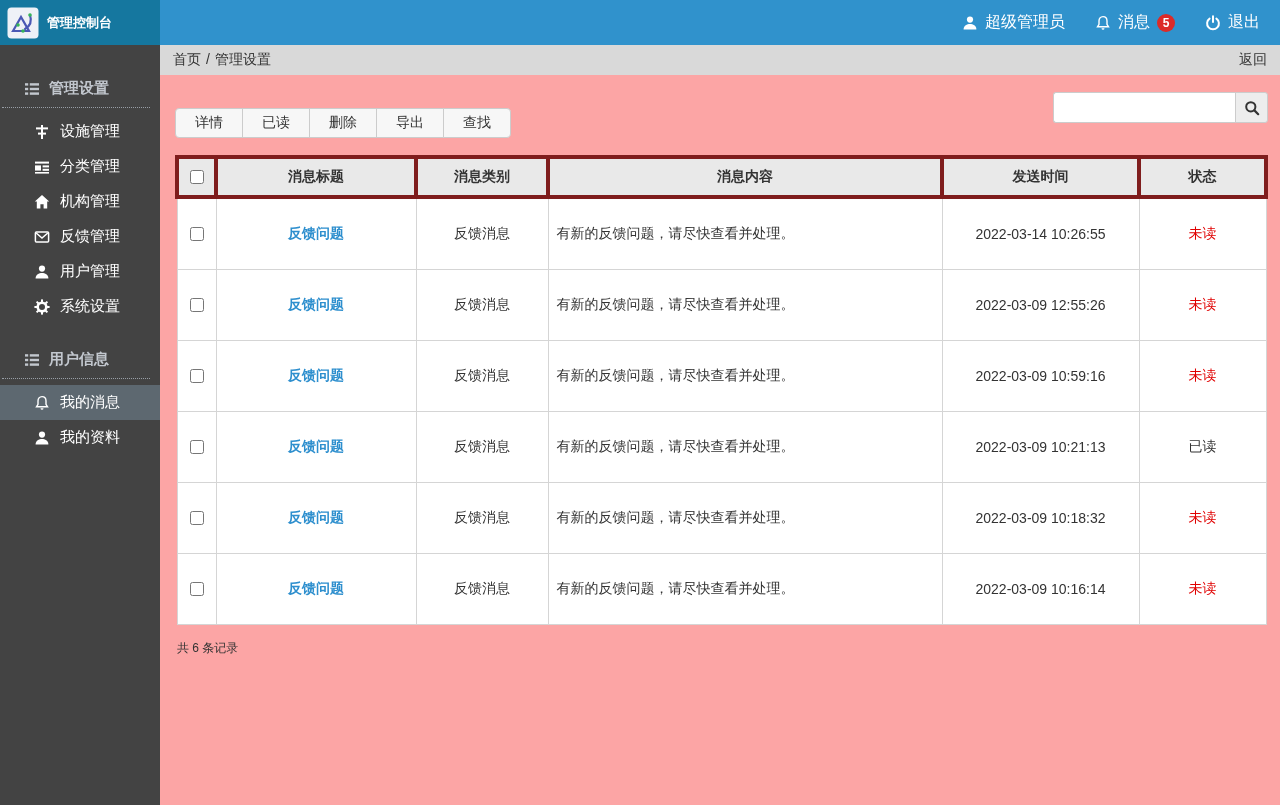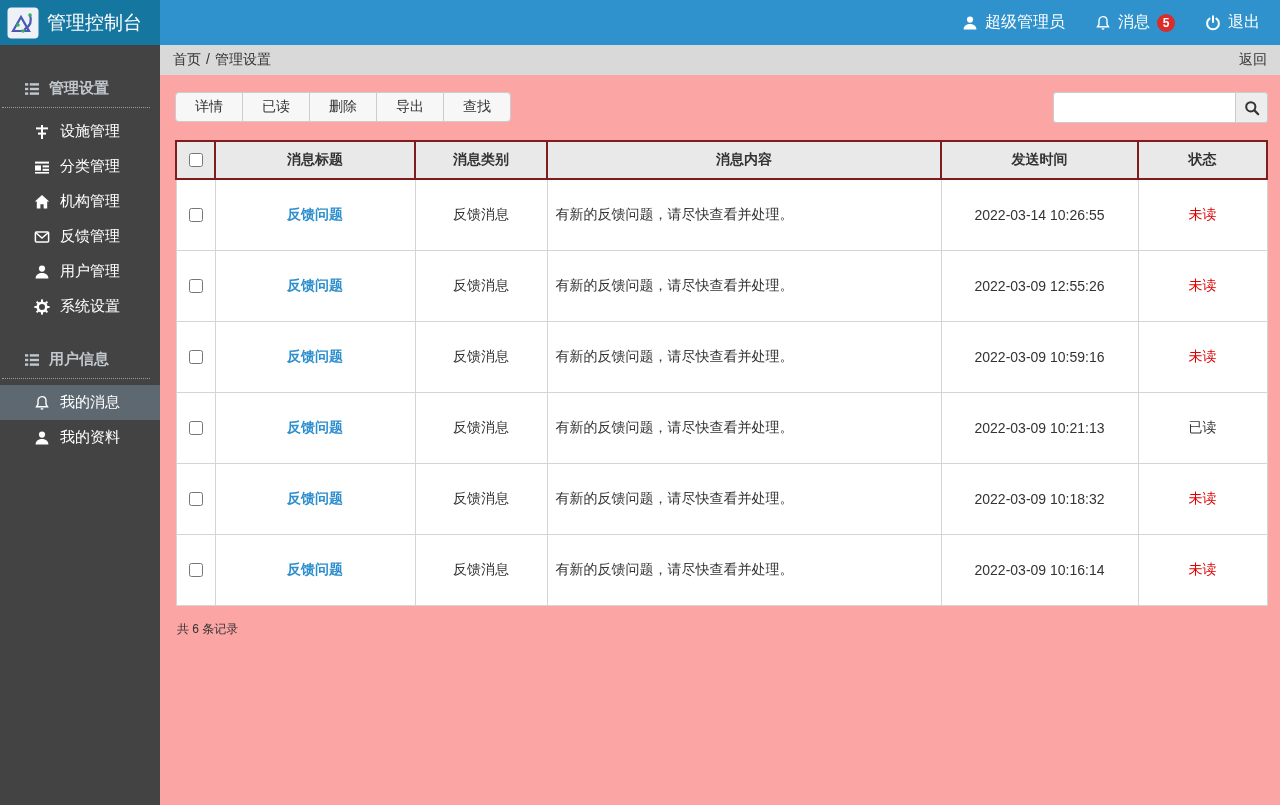--- a/index.html
+++ b/index.html
@@ -7,21 +7,21 @@
   body {
     width:1280px; height:805px; overflow:hidden;
     font-family:"Liberation Sans","DejaVu Sans",sans-serif;
     font-size:14px; color:#333; background:#fff;
   }
 
   
   .topbar { display:flex; height:45px; }
   .brand {
     width:160px; background:#15779f; color:#fff; display:flex;
-    align-items:center; gap:8px; padding-left:7px; font-size:19px; font-weight:normal;
+    align-items:center; gap:8px; padding-left:7px; font-size:13px; font-weight:bold;
   }
   .logo-box { width:32px; height:32px; flex:0 0 auto; }
   .topnav {
     flex:1; background:#3092cc; color:#fff; display:flex;
     justify-content:flex-end; align-items:center; gap:30px; padding-right:20px;
     font-size:16px;
   }
   .topnav-item { display:flex; align-items:center; gap:7px; cursor:pointer; }
   .badge {
     display:inline-block; min-width:18px; height:18px; line-height:18px;
@@ -53,21 +53,21 @@
     align-items:center; padding:0 13px; font-size:14px; color:#333;
   }
   .crumb-left { display:flex; gap:5px; }
   .crumb-left a { color:#333; text-decoration:none; }
   .back-link { color:#333; text-decoration:none; cursor:pointer; }
 
   .content { padding:17px 12px 0 15px; }
 
   
   .toolrow { display:flex; justify-content:space-between; align-items:flex-start; }
-  .btn-group { display:flex; }
+  .btn-group { display:flex;margin-top:16px; }
   .btn {
     padding:5px 19px; font-size:14px; color:#333; background:#f7f7f7;
     border:1px solid #ccc; margin-left:-1px; cursor:pointer;
     font-family:inherit;
   }
   .btn:first-child { border-radius:4px 0 0 4px; margin-left:0; }
   .btn:last-child { border-radius:0 4px 4px 0; }
   .searchbox { display:flex; }
   .search-input {
     width:182px; height:31px; border:1px solid #ccc; border-right:none;
@@ -79,21 +79,21 @@
     align-items:center; justify-content:center;
   }
 
   
   .msg-table {
     width:100%; margin-top:17px; border-collapse:collapse; table-layout:fixed;
     border:1px solid #c0c0c0; font-size:14px;
   }
   .msg-table th {
     background:#e9e9e9; font-weight:bold; text-align:center;
-    border:2px solid #7f1d1d; padding:8px 6px;
+    border:4px solid #7f1d1d; padding:8px 6px;
   }
   .msg-table td {
     border:1px solid #d5d5d5; padding:25px 8px; text-align:center;
     background:#fff; overflow:hidden; white-space:nowrap;
   }
   .msg-table td.c-content { text-align:left; }
   .msg-table a.title-link { color:#2e8fce; font-weight:bold; text-decoration:none; }
   td[data-status="未读"] { color:#e00000; }
   .c-check, .th-check { text-align:center; }
   input[type="checkbox"] { width:14px; height:14px; cursor:pointer; }

